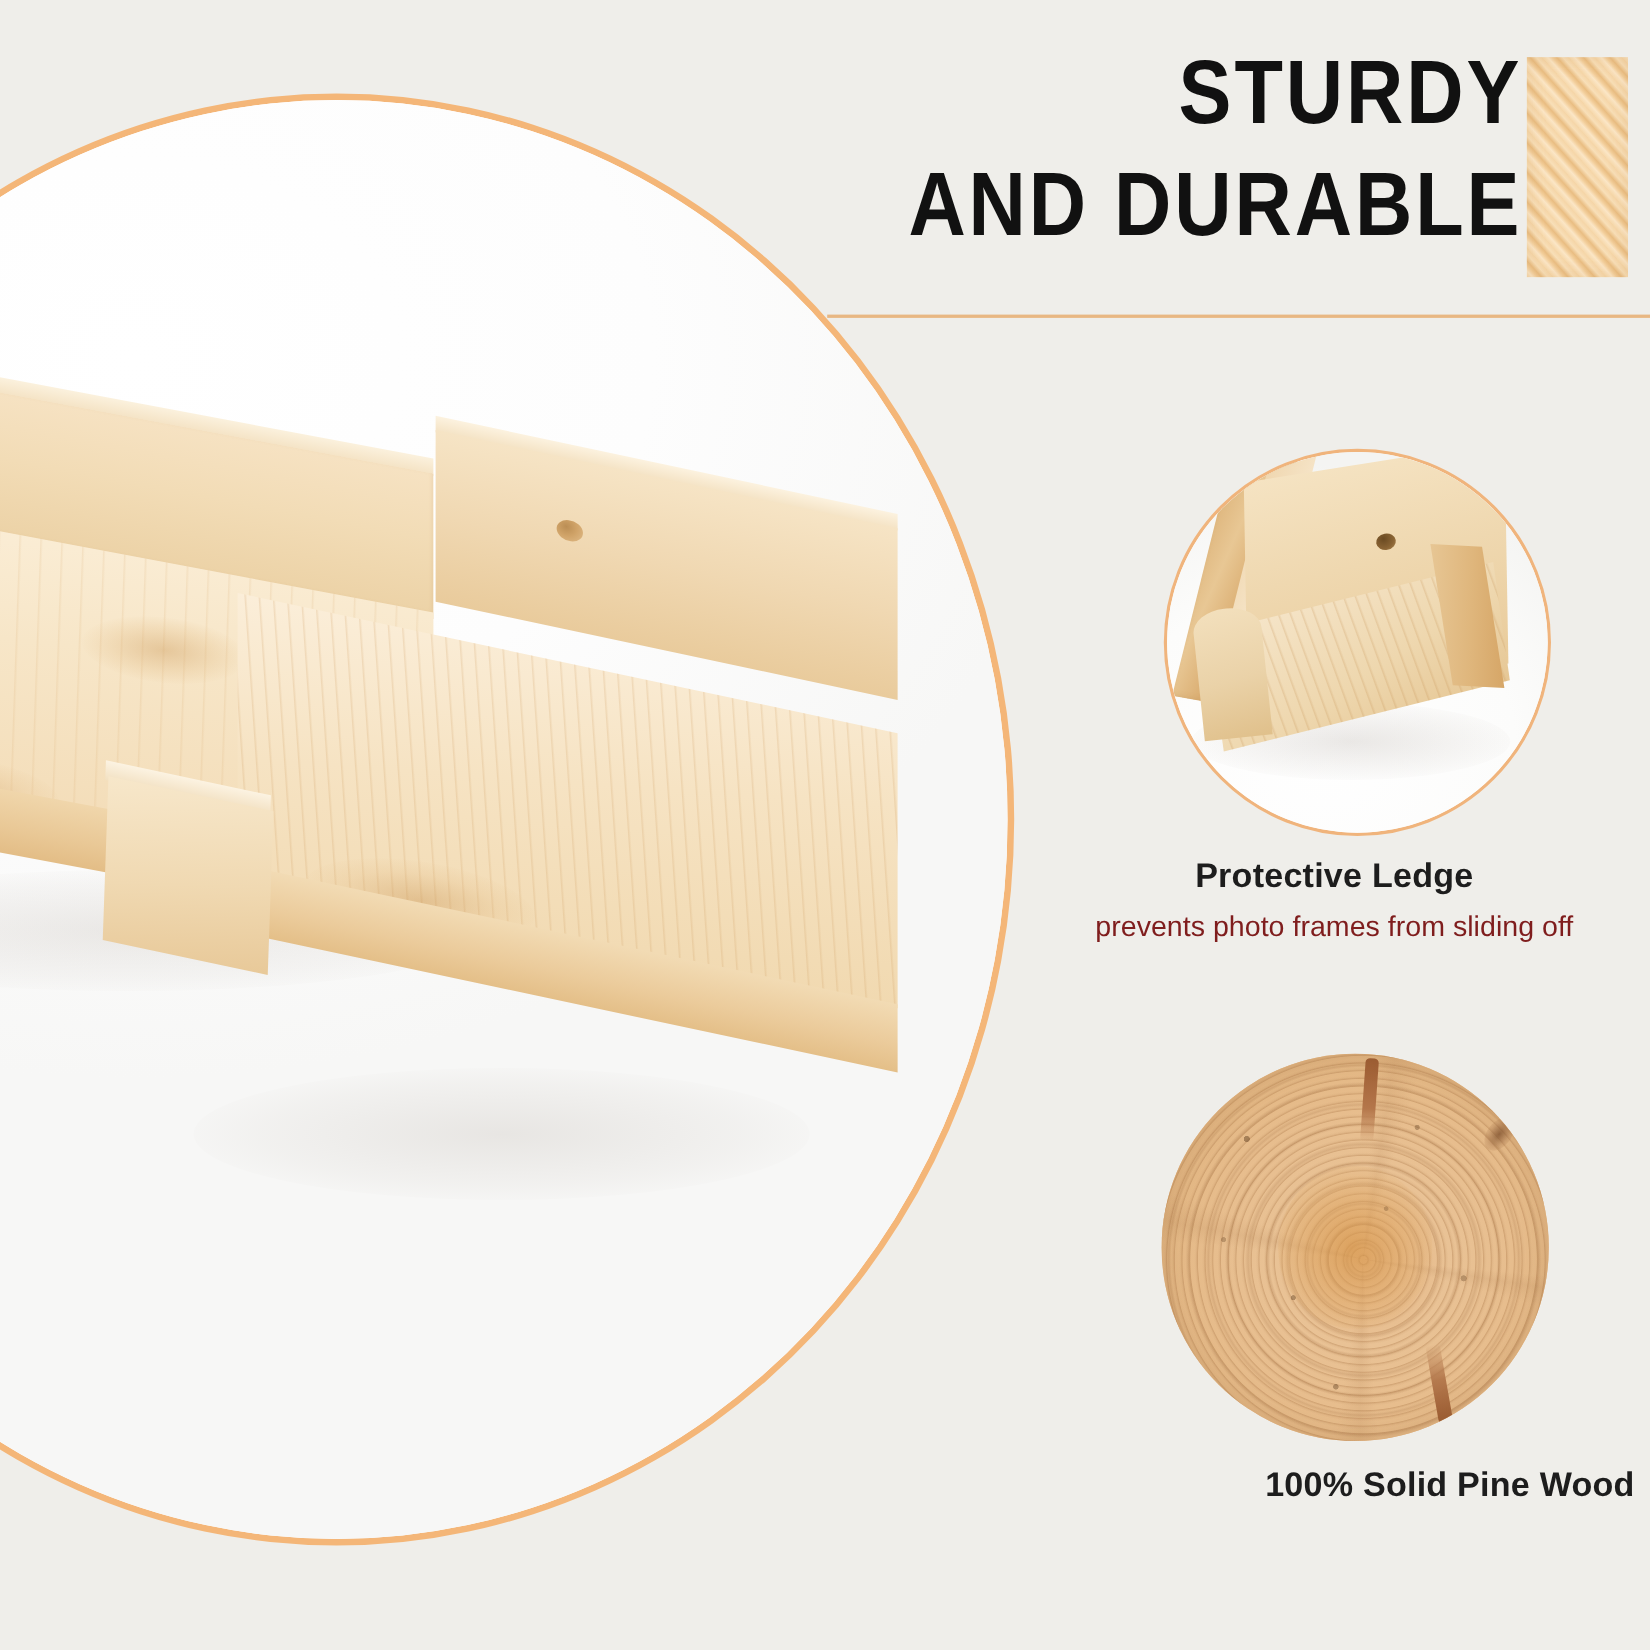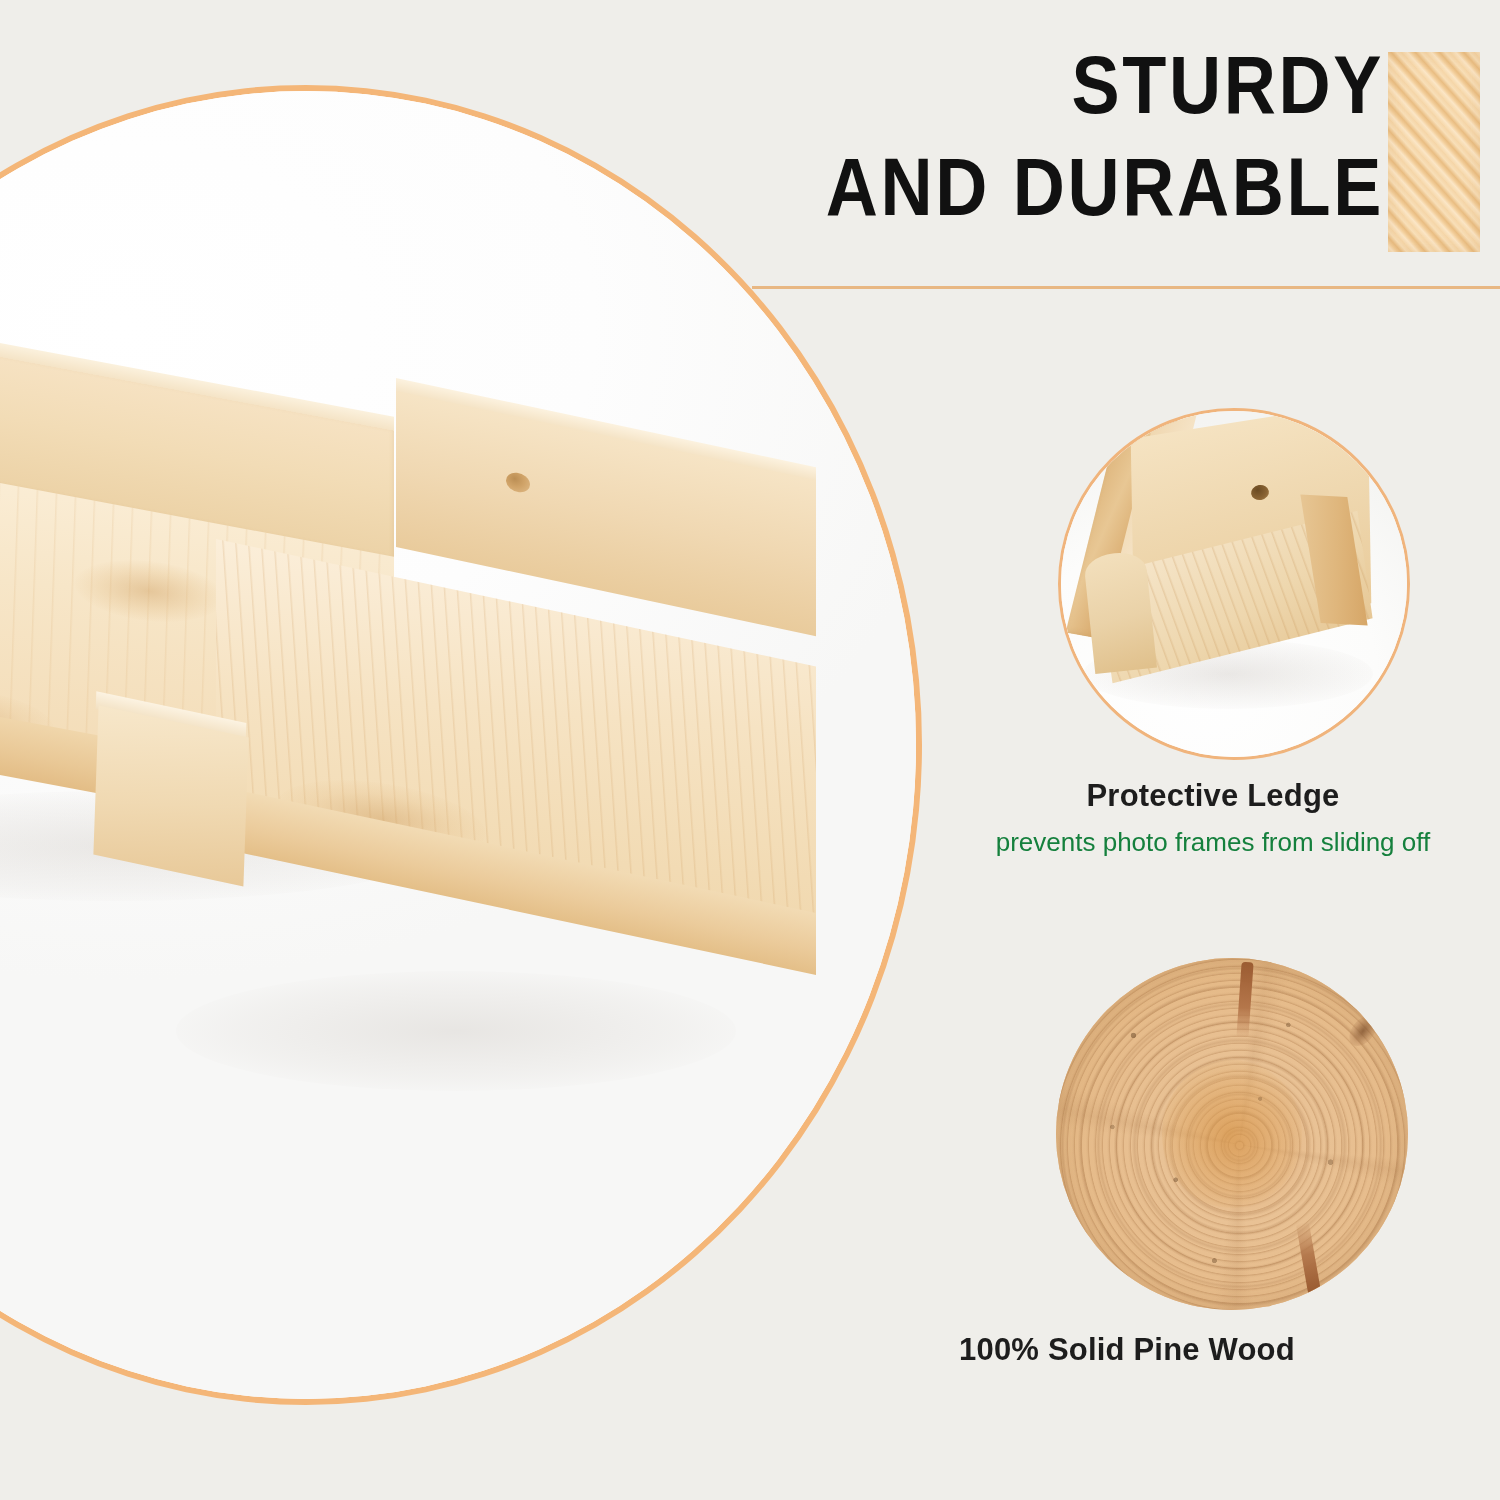--- a/index.html
+++ b/index.html
@@ -354,21 +354,21 @@
   .caption-title {
     font-size: 31px;
     font-weight: 700;
     color: #1d1d1d;
     letter-spacing: 0.2px;
     margin-bottom: 10px;
   }
   .caption-body {
     font-size: 26px;
     font-weight: 400;
-    color: #15803d;
+    color: #7f1d1d;
     line-height: 36px;
   }
 
   
   #feature2-circle {
     position: absolute;
     left: 1056px;
     top: 958px;
     width: 352px;
     height: 352px;
@@ -468,24 +468,24 @@
   }
   #log-edge {
     position: absolute;
     left: 0; top: 0; width: 100%; height: 100%;
     border-radius: 50%;
     box-shadow: inset 0 0 22px rgba(150,100,56,0.28);
   }
 
   #feature2-caption {
     position: absolute;
-    left: 959px;
+    left: 996px;
     top: 1332px;
     width: 490px;
-    text-align: left;
+    text-align: right;
   }
 </style>
 </head>
 <body>
 
 <div id="stage">
 
   <div id="hero-circle">
     <div id="hero-photo">
 

